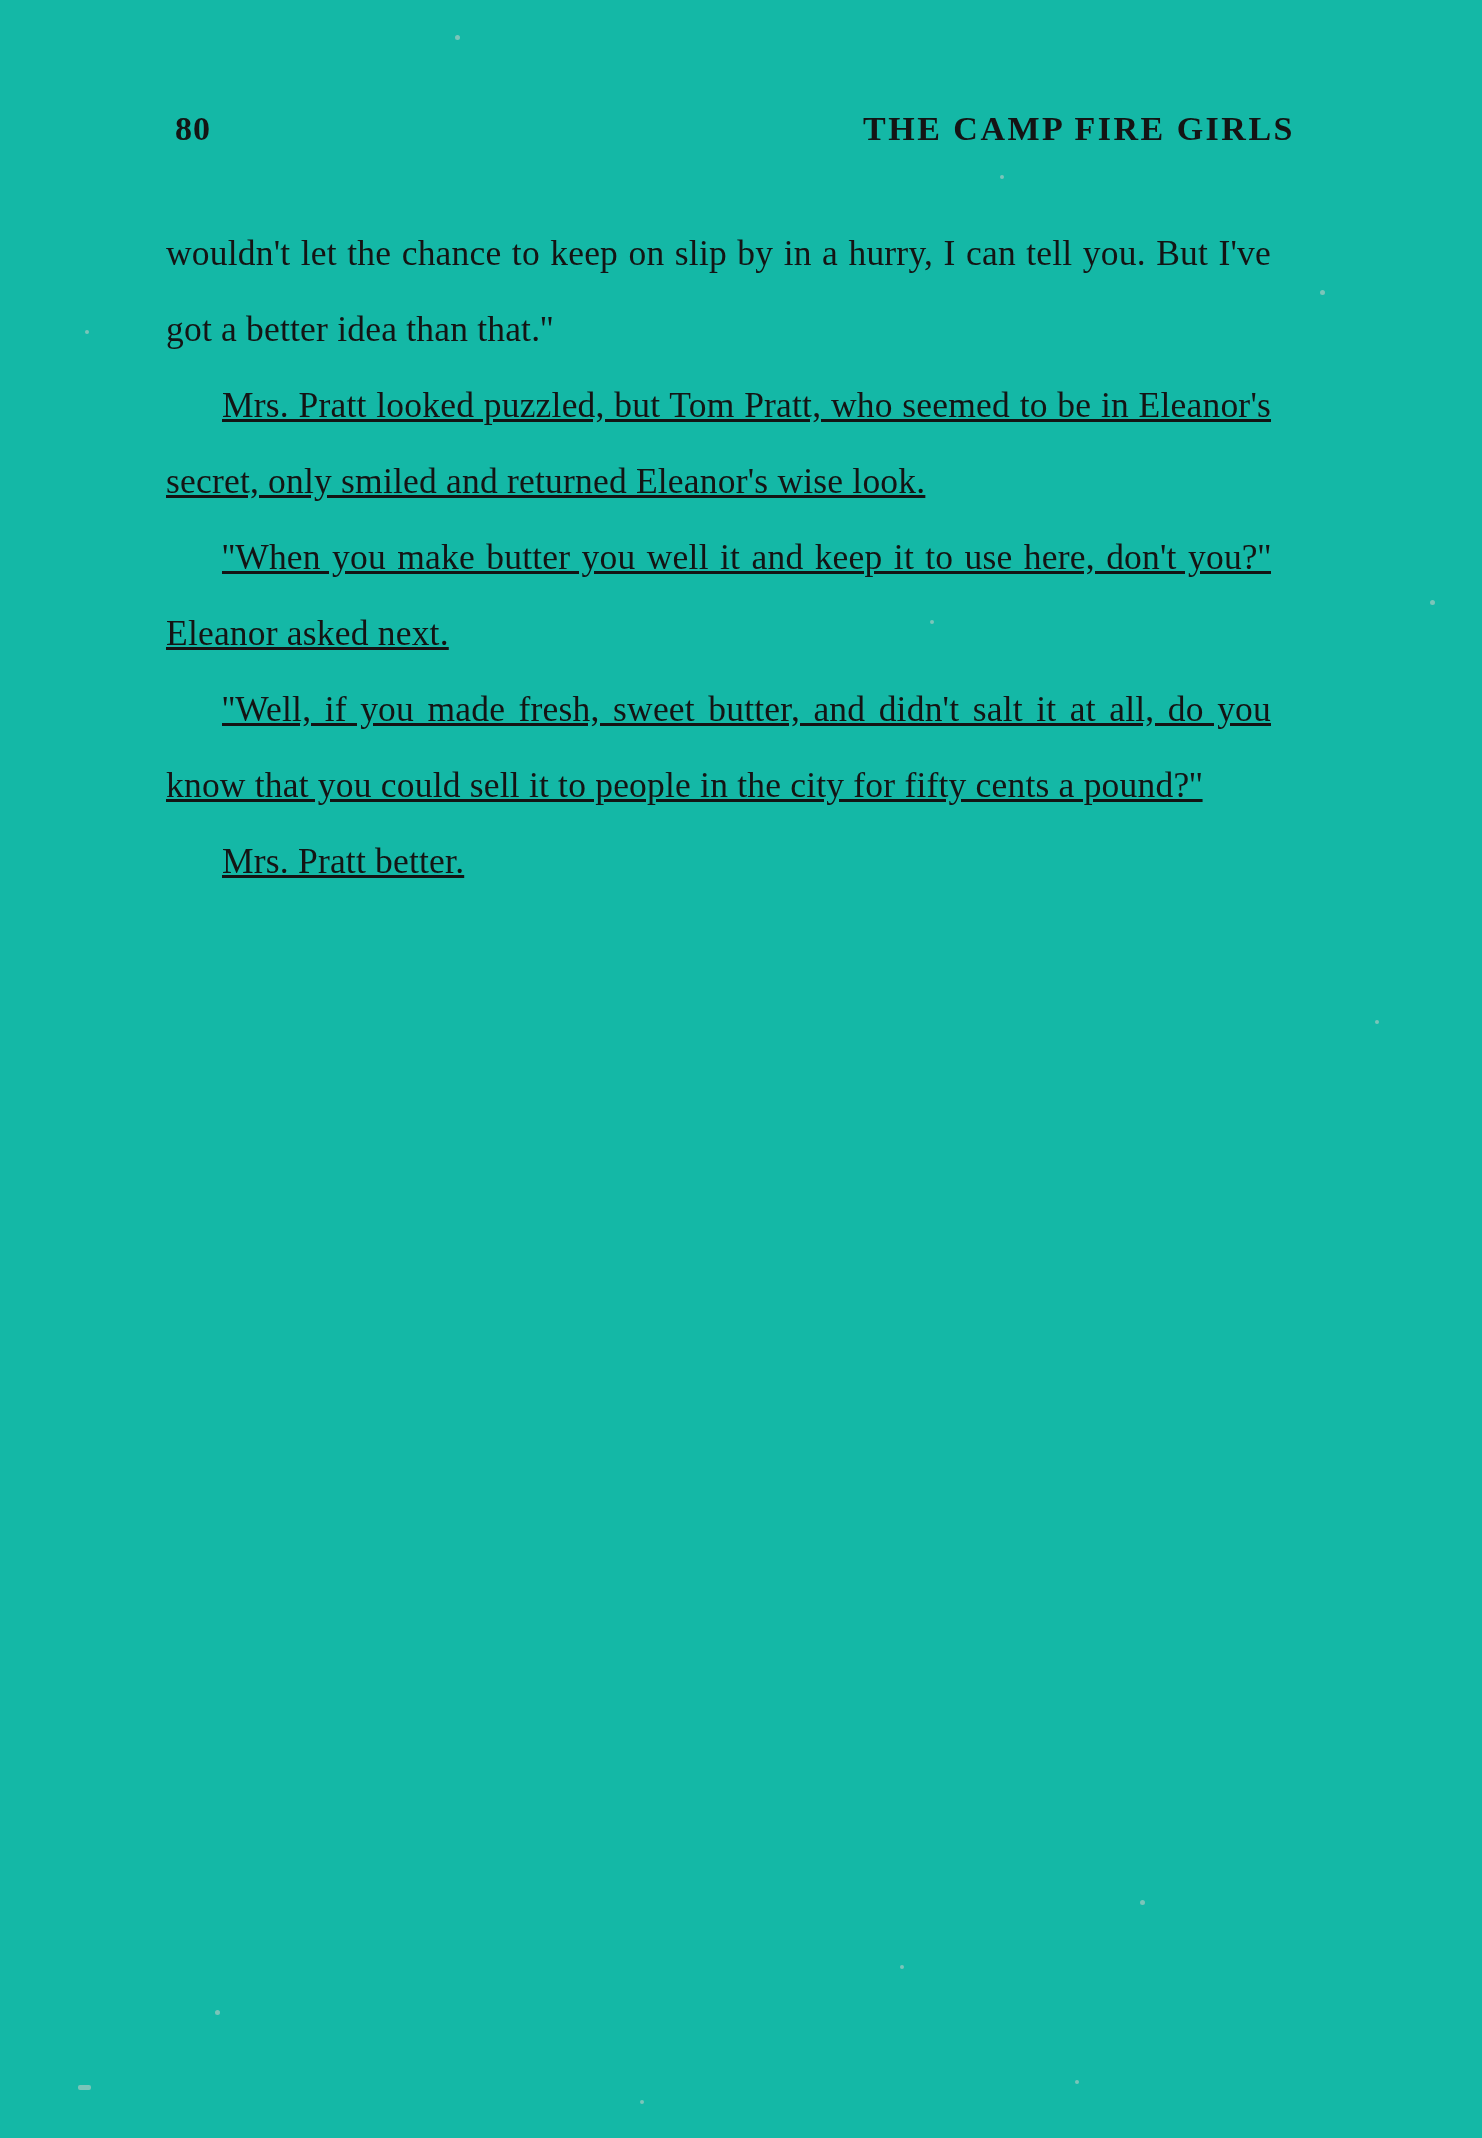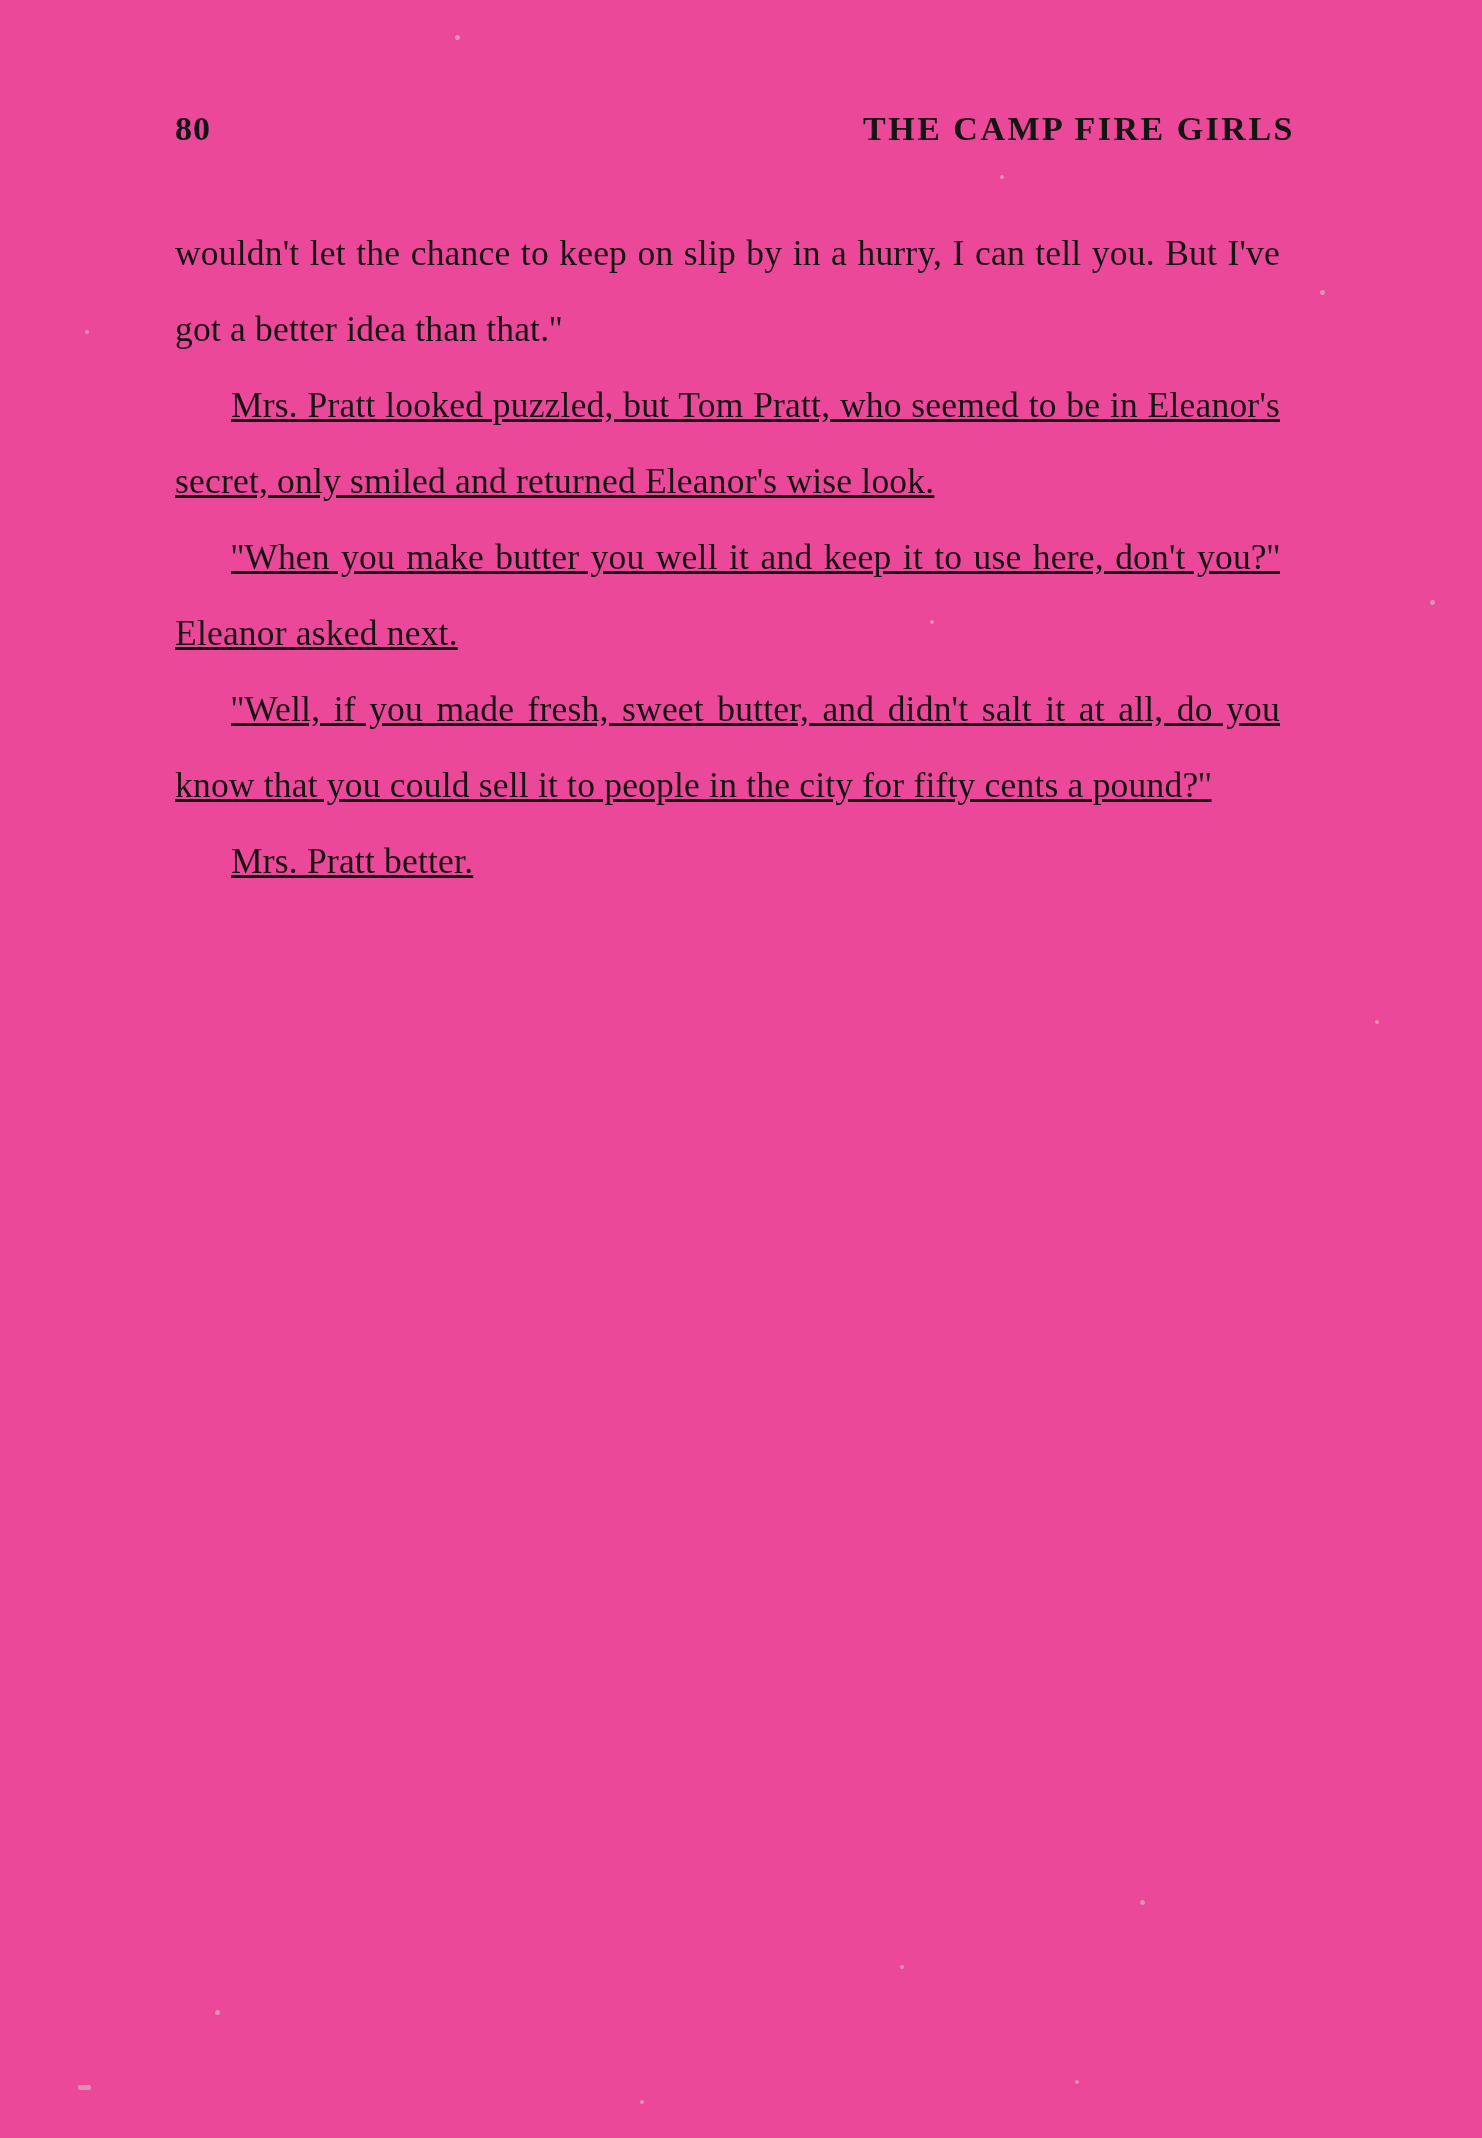--- a/index.html
+++ b/index.html
@@ -14,21 +14,21 @@
     font-family: "Liberation Serif", serif;
     color: #141414;
     overflow: hidden;
   }
   .page {
     position: absolute;
     left: 0;
     top: 0;
     width: 1482px;
     height: 2138px;
-    background: #ec4899;
+    background: #14b8a6;
   }
   
   .speck {
     position: absolute;
     background: #cfcfc8;
     border-radius: 50%;
     opacity: .55;
   }
   .header {
     position: absolute;
@@ -50,21 +50,21 @@
     left: 0;
     top: 0;
     width: 1120px;
     text-align: right;
     font-size: 34px;
     font-weight: bold;
     letter-spacing: 2.5px;
   }
   .body-text {
     position: absolute;
-    left: 175px;
+    left: 166px;
     top: 215px;
     width: 1105px;
   }
   .para {
     margin: 0;
     font-size: 35.5px;
     line-height: 76px;
     text-align: justify;
     text-justify: inter-word;
     letter-spacing: 0.2px;

